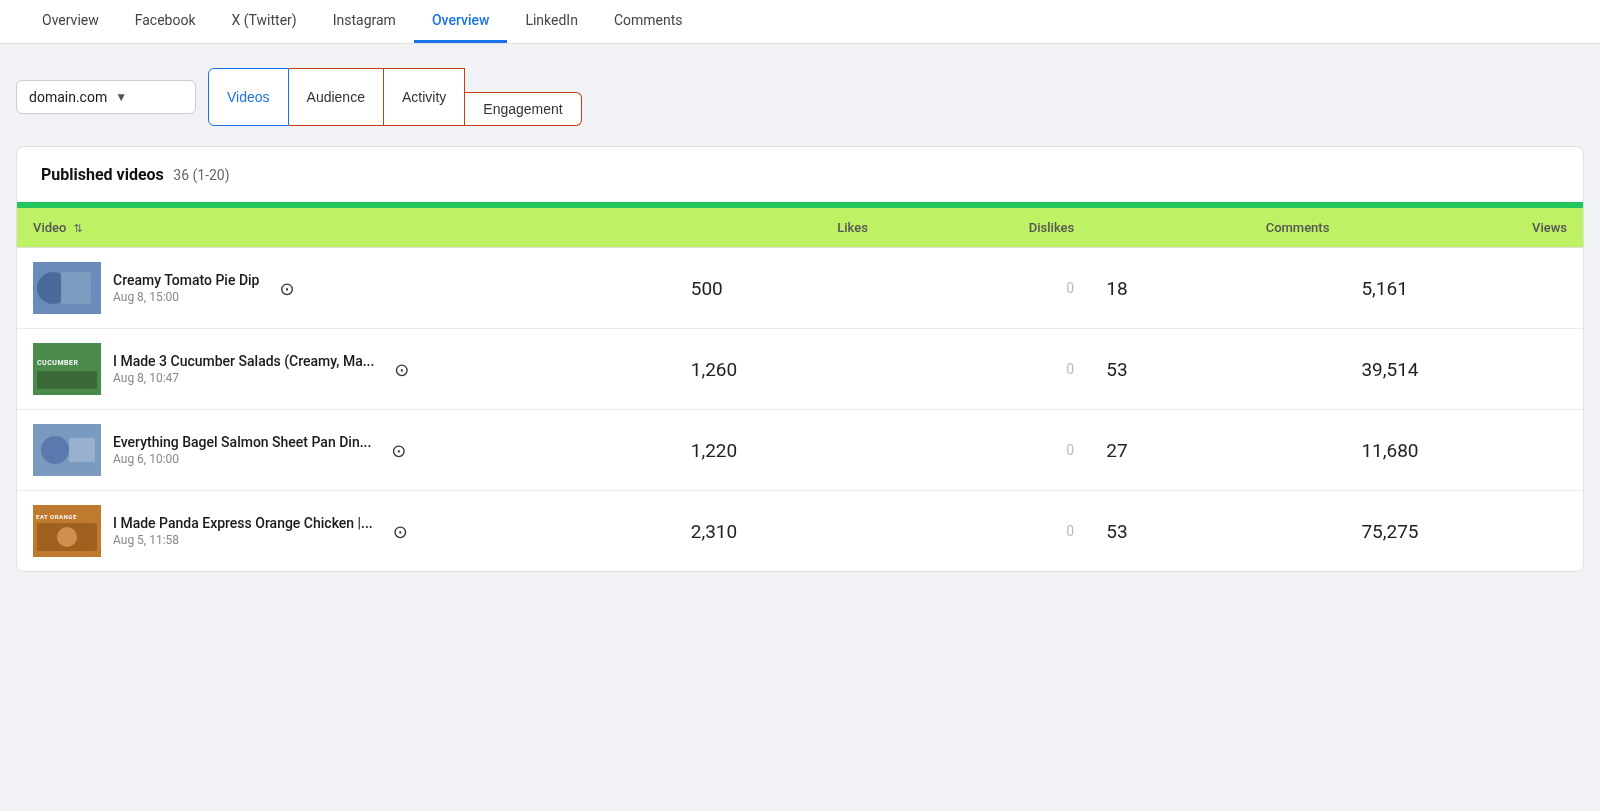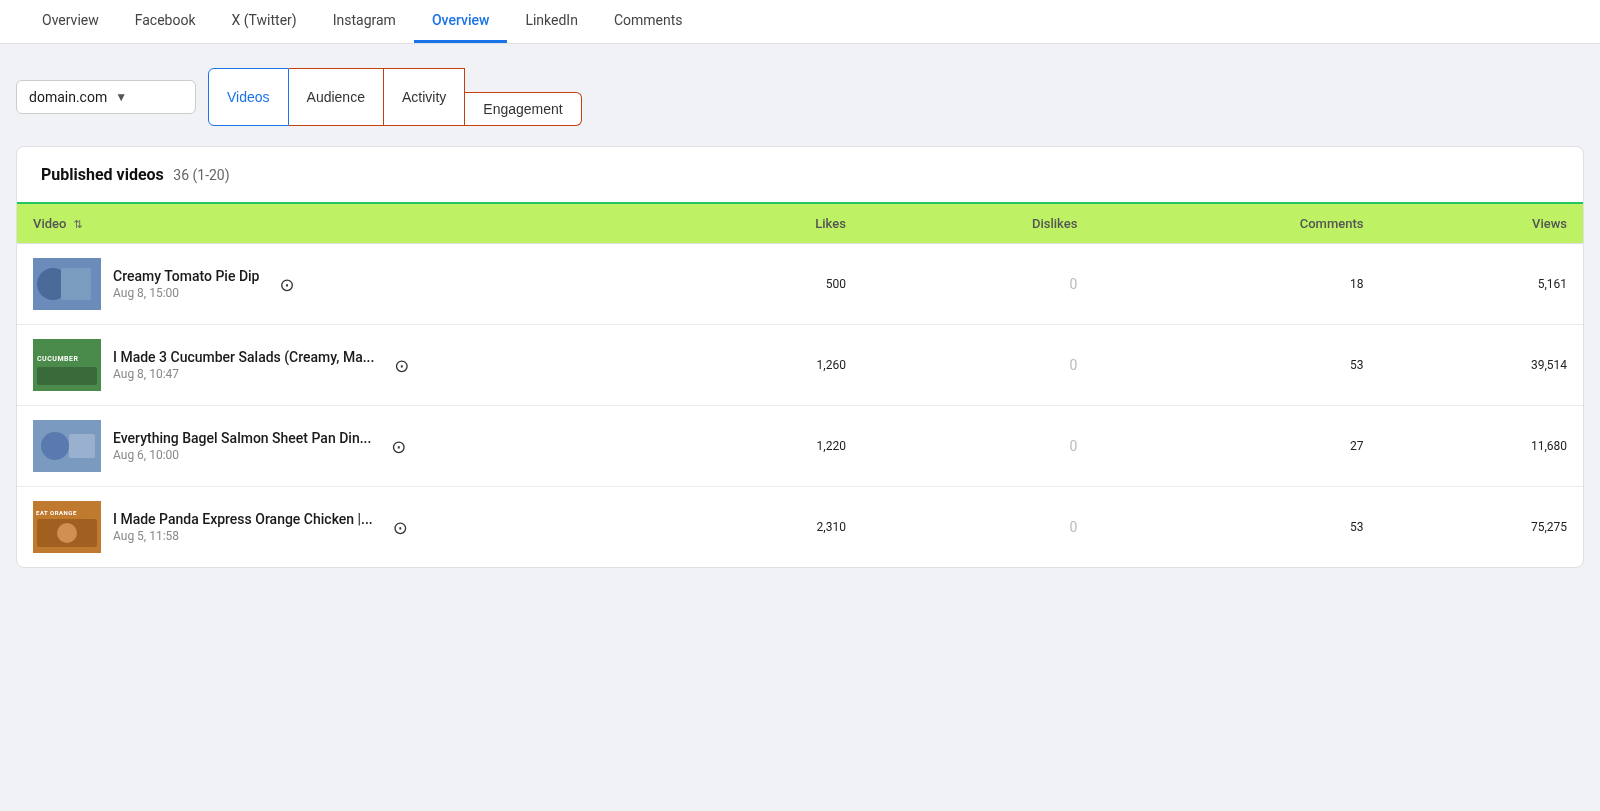--- a/index.html
+++ b/index.html
@@ -96,21 +96,21 @@
     
     .main-card {
       background: #fff;
       border-radius: 8px;
       border: 1px solid #e0e0e0;
       overflow: hidden;
     }
 
     .card-header {
       padding: 18px 24px;
-      border-bottom: 2px solid #22c55e;
+      border-bottom: 6px solid #22c55e;
     }
     .card-title {
       font-size: 16px;
       font-weight: 700;
       color: #111;
     }
     .card-title-count {
       font-weight: 400;
       color: #666;
       margin-left: 6px;
@@ -137,23 +137,22 @@
     }
     .videos-table th.video-col {
       width: 42%;
     }
     .videos-table td {
       padding: 14px 16px;
       border-bottom: 1px solid #ebebeb;
       vertical-align: middle;
     }
     .videos-table td.numeric {
-      text-align: right;
       color: #222;
-      font-size: 12px;
+      font-size: 19px;
     }
     .videos-table td.zero {
       text-align: right;
       color: #bbb;
       font-size: 14px;
     }
     .videos-table tbody tr:last-child td {
       border-bottom: none;
     }
 

